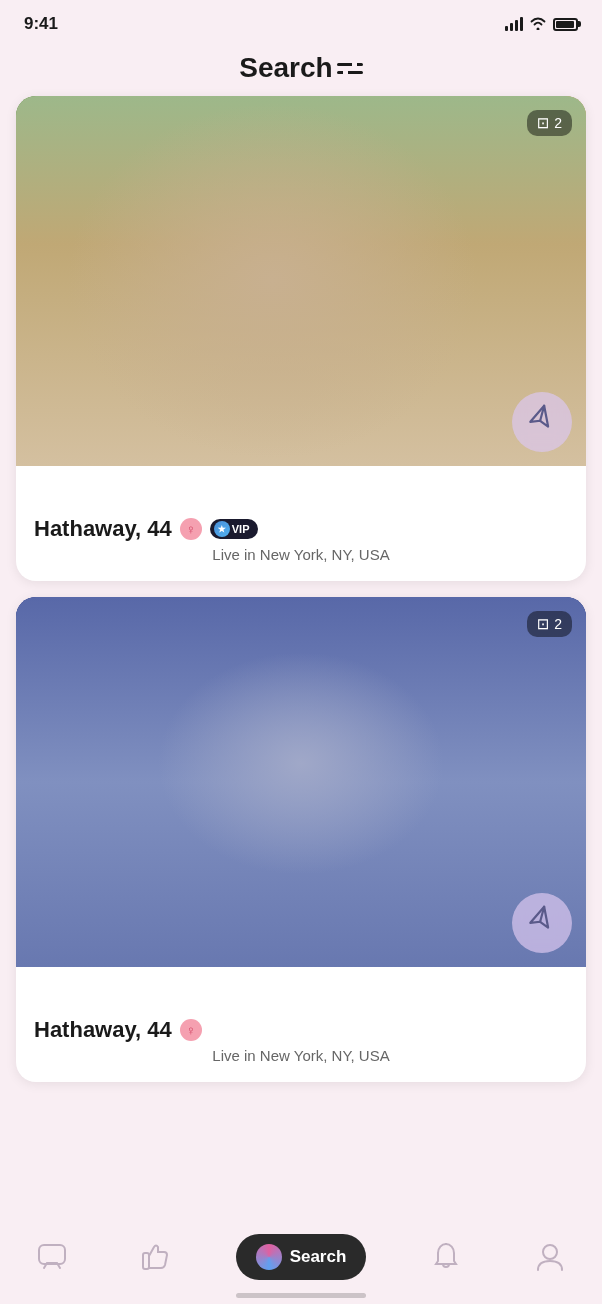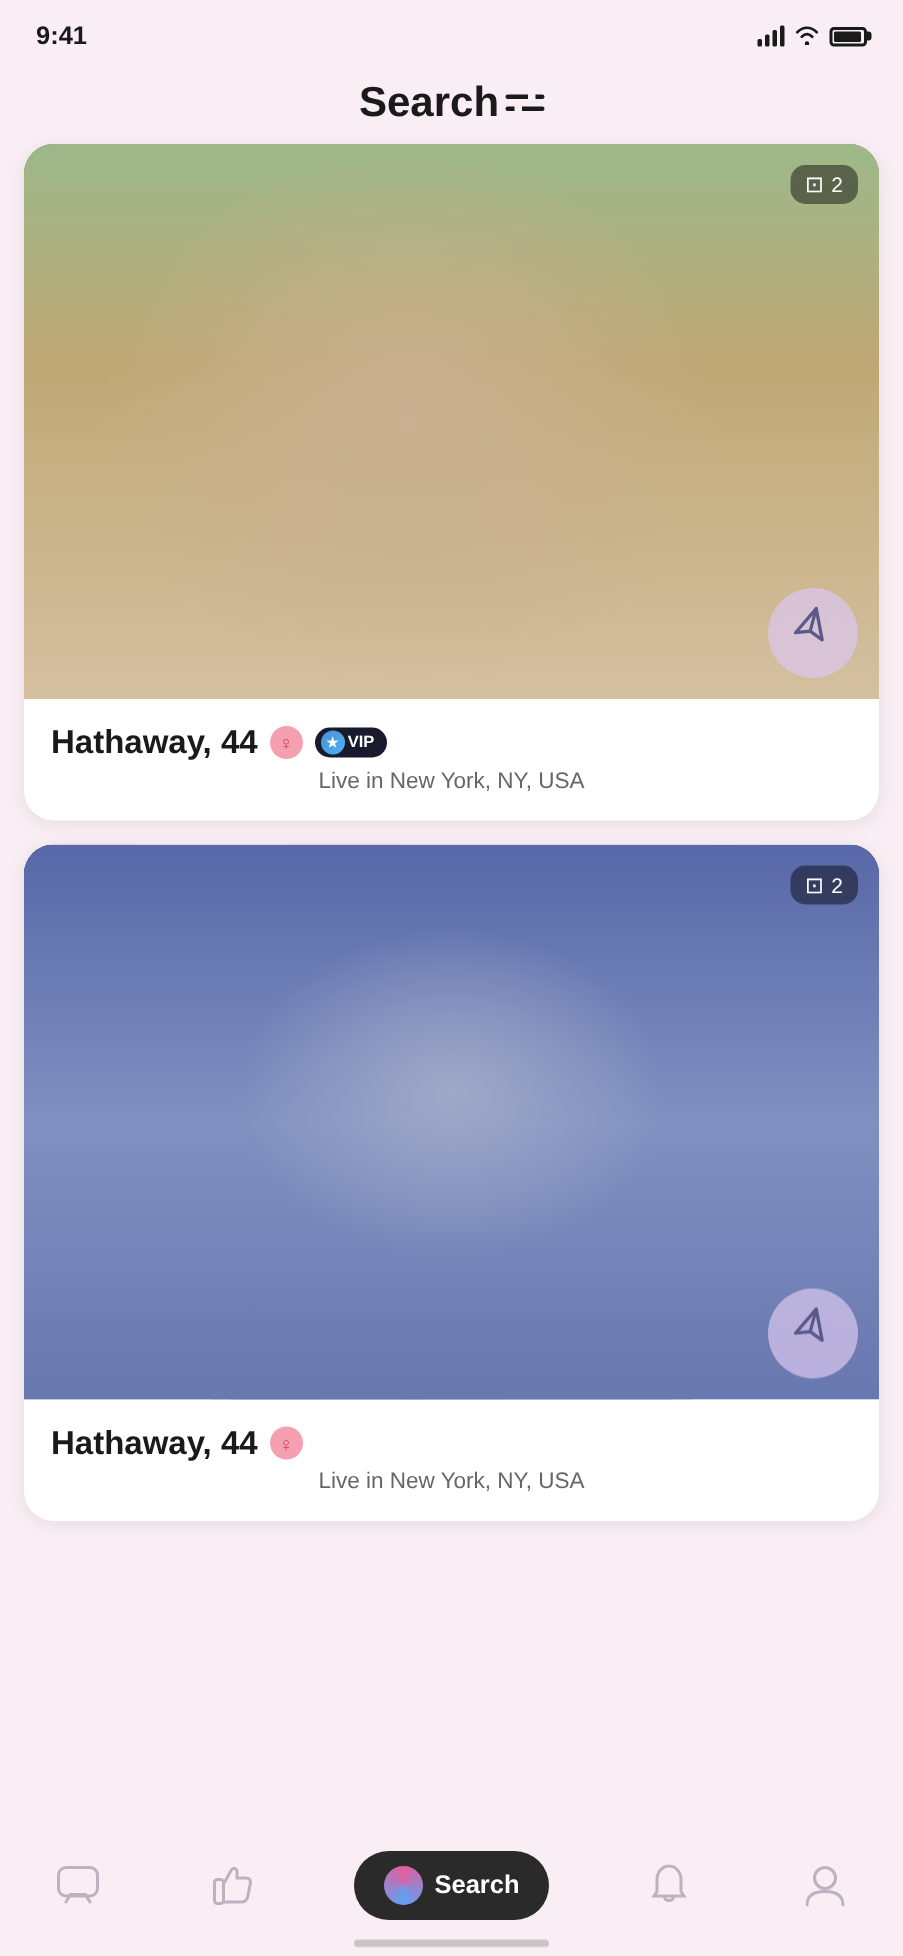--- a/index.html
+++ b/index.html
@@ -181,20 +181,21 @@
     }
 
     .card-info {
       padding: 16px 18px 18px;
     }
     .card-name-row {
       display: flex;
       align-items: center;
       gap: 8px;
       margin-bottom: 4px;
+      margin-top: 34px;
     }
     .card-name {
       font-size: 22px;
       font-weight: 700;
       color: #1a1a1a;
     }
     .gender-badge {
       width: 22px;
       height: 22px;
       border-radius: 50%;

